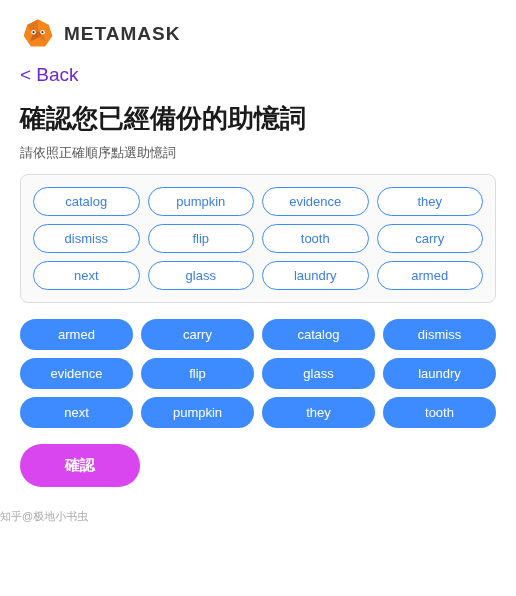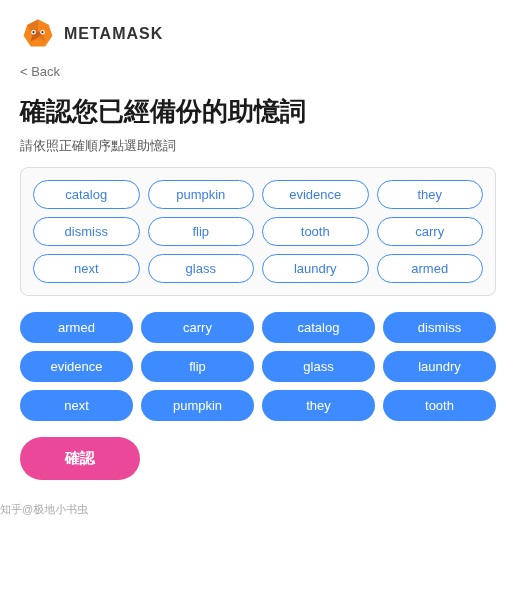--- a/index.html
+++ b/index.html
@@ -16,29 +16,29 @@
       align-items: center;
       padding: 16px 20px 8px 20px;
       background: #fff;
     }
     .fox-icon {
       width: 36px;
       height: 36px;
       margin-right: 8px;
     }
     .metamask-label {
-      font-size: 16px;
+      font-size: 19px;
       font-weight: 700;
       color: #333;
       letter-spacing: 1px;
     }
     .back-link {
       padding: 4px 20px 8px 20px;
-      font-size: 13px;
-      color: #737373;
+      font-size: 19px;
+      color: #6d28d9;
       cursor: pointer;
       display: block;
     }
     .page-title {
       font-size: 26px;
       font-weight: 700;
       color: #1a1a1a;
       padding: 8px 20px 8px 20px;
       line-height: 1.3;
     }
@@ -85,21 +85,21 @@
       padding: 8px 10px;
       text-align: center;
       font-size: 13px;
       color: #fff;
       cursor: pointer;
       user-select: none;
     }
     .confirm-btn {
       display: block;
       margin: 8px 20px 16px 20px;
-      background: #ec4899;
+      background: #d946ef;
       color: #fff;
       border: none;
       border-radius: 24px;
       padding: 12px 40px;
       font-size: 15px;
       font-weight: 600;
       cursor: pointer;
       width: 120px;
     }
     .footer-watermark {

